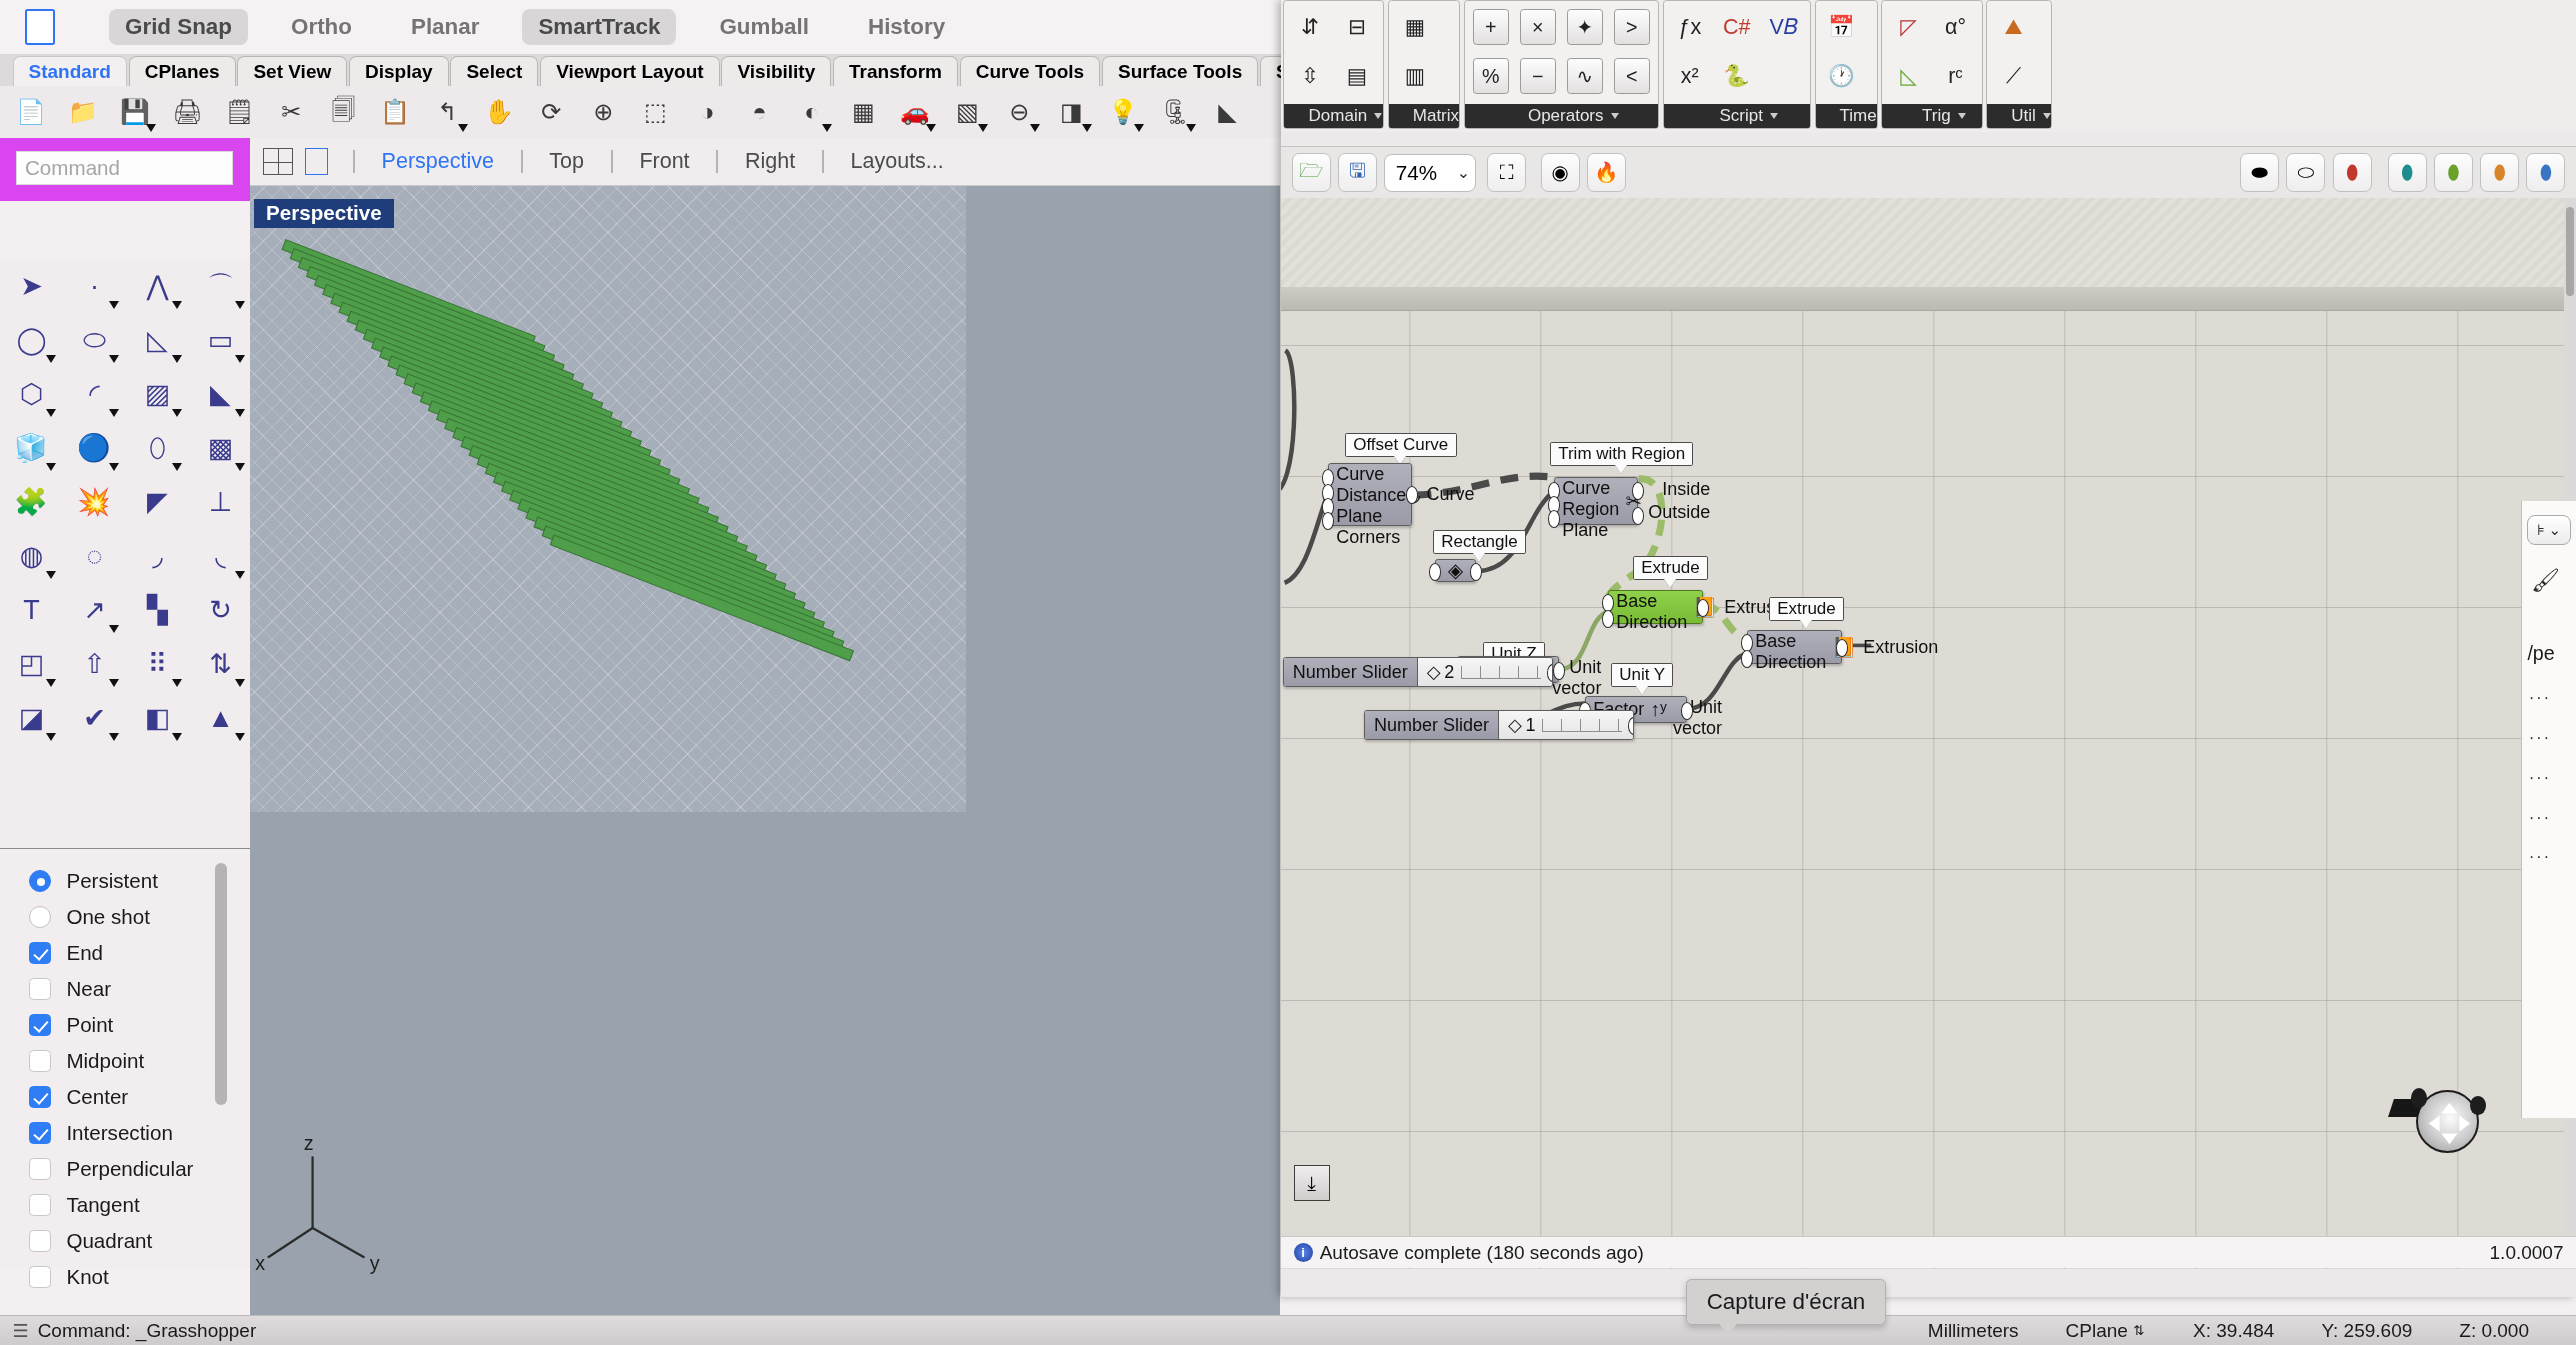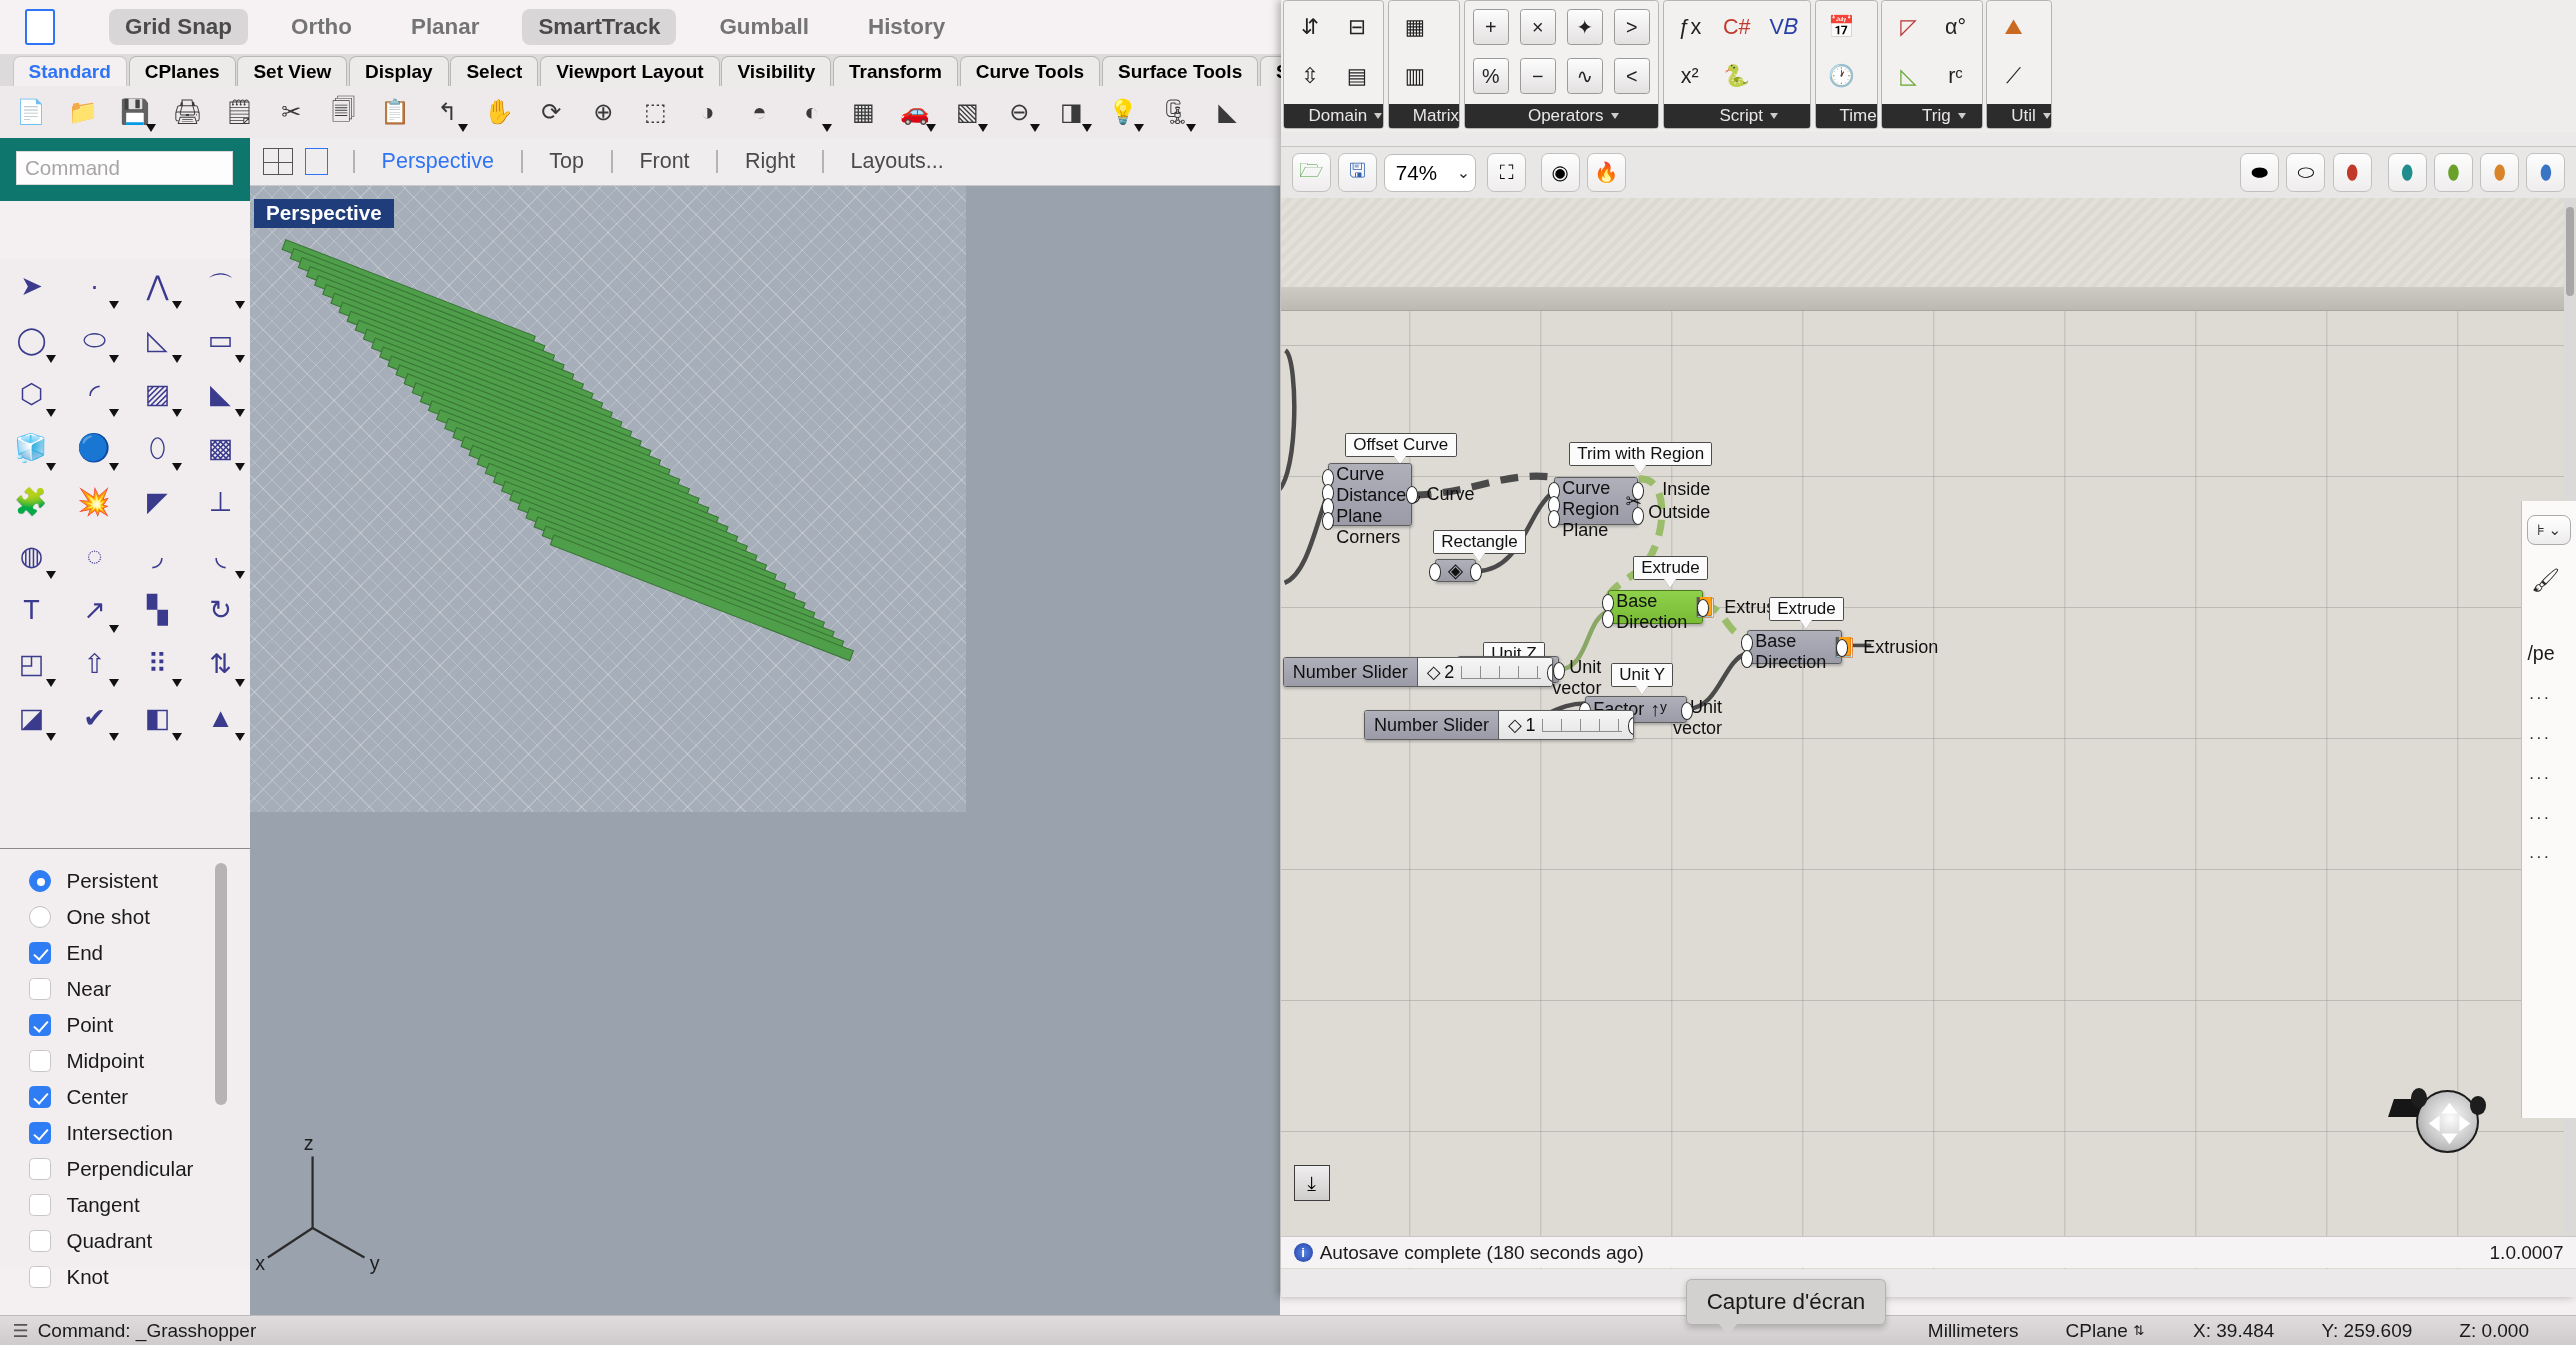--- a/index.html
+++ b/index.html
@@ -67,21 +67,21 @@
   }
   .tb-icon .tri {
     position: absolute; right: 5.4px; bottom: 3.6px;
     width: 0; height: 0; border-left: 5.4px solid transparent;
     border-right: 5.4px solid transparent; border-top: 8px solid #111;
   }
 
   
   .cmd-wrap {
     position: absolute; left: 0; top: 138px; width: 250px; height: 63px;
-    background: #0f766e;
+    background: #d946ef;
   }
   .cmd-box {
     position: absolute; left: 16px; top: 12.5px; width: 217px; height: 34px;
     background: #fdfdfd; border: 0.9px solid #dcd8da;
     font-size: 20.6px; color: #a9a5a7; padding: 4.5px 8px;
   }
 
   
   .left-tools {
     position: absolute; left: 0; top: 259px; width: 250px; height: 589px;
@@ -828,21 +828,21 @@
       <div class="node-out">
         <span>Curve</span>
       </div>
       <span class="port l" style="top:5.4px"></span>
       <span class="port l" style="top:19.7px"></span>
       <span class="port l" style="top:34px"></span>
       <span class="port l" style="top:48px"></span>
       <span class="port r" style="top:22.4px"></span>
     </div>
 
-    <div class="tip" style="left:288px; top:244px;">Trim with Region</div>
+    <div class="tip" style="left:269px; top:244px;">Trim with Region</div>
     <div class="node" style="left:273px; top:279px; width:84px; height:48px;">
       <div class="node-in">
         <span>Curve</span>
         <span>Region</span>
         <span>Plane</span>
       </div>
       <span class="node-ico">✂</span>
       <div class="node-out">
         <span>Inside</span>
         <span>Outside</span>

